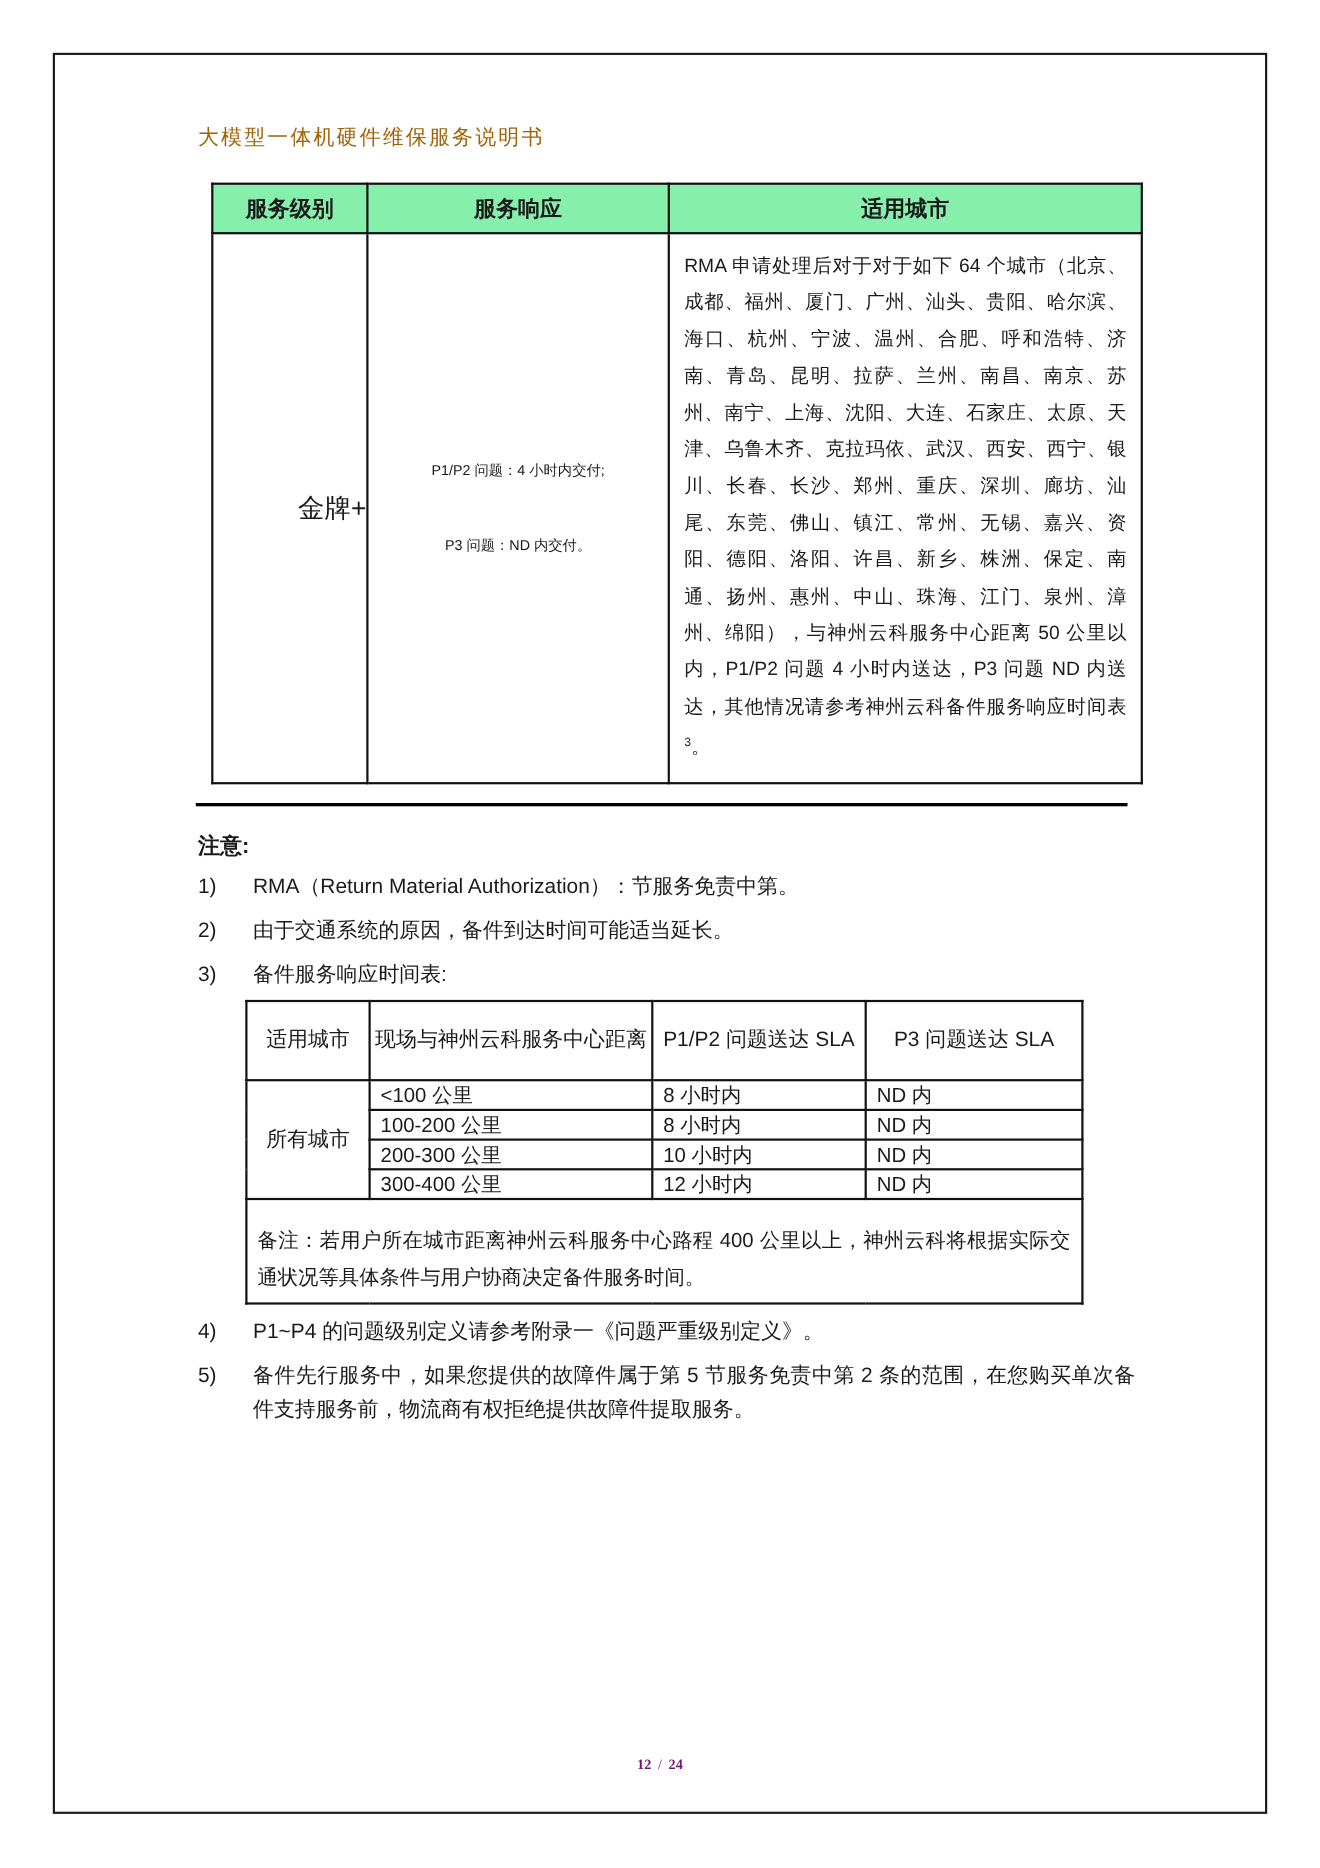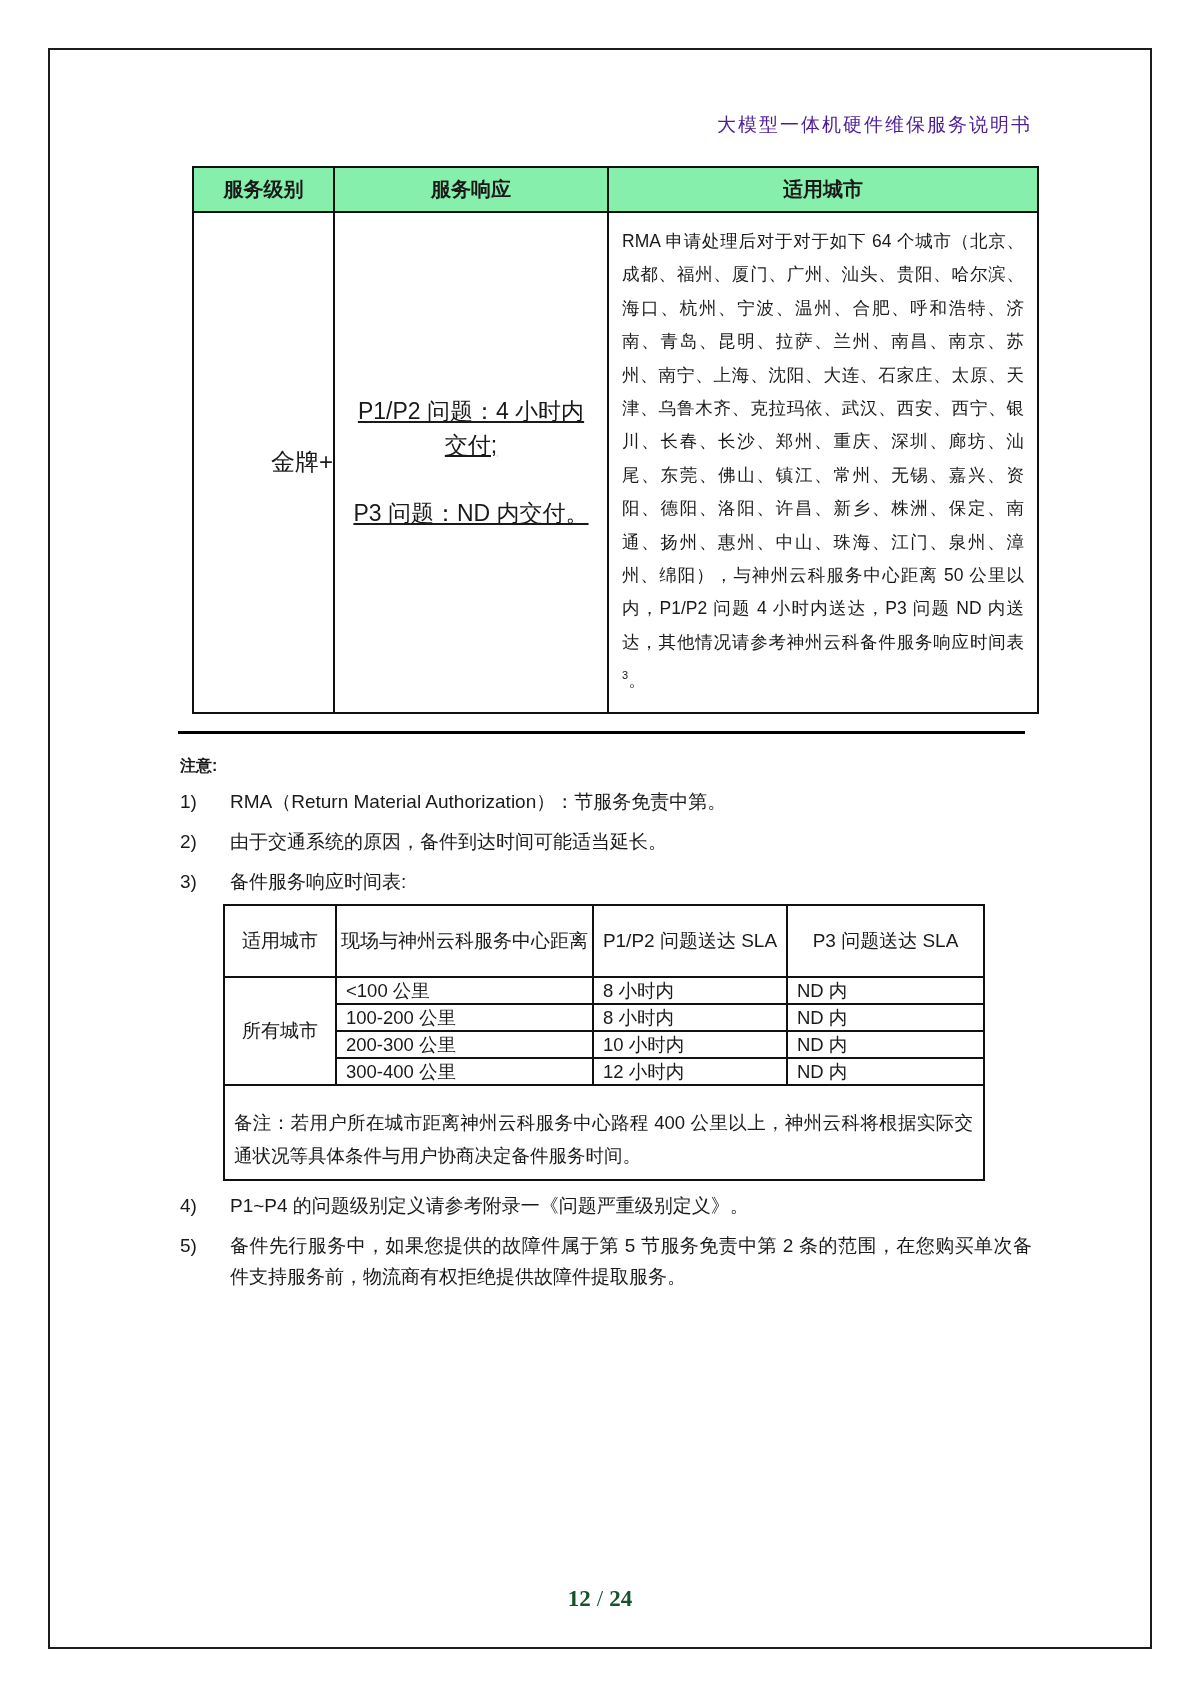--- a/index.html
+++ b/index.html
@@ -10,69 +10,69 @@
     margin:0 auto; overflow:hidden;
   }
   .frame {
     position:absolute; top:48px; left:48px; right:48px; bottom:49px;
     border:2px solid #1c1c1c;
   }
   .content {
     position:relative; margin-left:130px; margin-right:118px; height:100%;
   }
   .doc-header {
-    margin-top:62px; text-align:right;
-    font-family:"Liberation Serif", serif; font-size:19px; letter-spacing:2px; color:#4c1d95;
+    margin-top:62px; 
+    font-family:"Liberation Serif", serif; font-size:19px; letter-spacing:2px; color:#a16207;
   }
   
   table { border-collapse:collapse; }
   .main-table {
     margin-top:28px; margin-left:12px; width:845px; table-layout:fixed;
     border:2px solid #111;
   }
   .main-table th, .main-table td { border:2px solid #111; }
   .main-table th {
     height:45px; background:#86efac; font-weight:700; font-size:20px; text-align:center;
     vertical-align:middle;
   }
   .col-level  { width:141px; }
   .col-resp   { width:274px; }
   .col-cities { width:430px; }
   .cell-level { text-align:right; vertical-align:middle; font-size:24px; }
-  .cell-resp  { text-align:center; vertical-align:middle; font-size:23px; line-height:34px; padding:20px 14px;text-decoration:underline; }
+  .cell-resp  { text-align:center; vertical-align:middle; font-size:13px; line-height:34px; padding:20px 14px; }
   .resp-gap   { height:34px; }
   .cell-cities {
     vertical-align:top; font-size:17.5px; line-height:33.4px;
     padding:12px 13px 14px 13px; text-align:justify; text-justify:inter-ideograph;
   }
   .cell-cities sup { font-size:11px; }
   
   .divider { height:3px; background:#000; margin-top:17px; margin-left:-2px; width:847px; }
   
-  .note-title { margin-top:22px; font-size:16px; font-weight:700; }
+  .note-title { margin-top:22px; font-size:20px; font-weight:700; }
   .note-item { display:flex; margin-top:9px; font-size:19px; line-height:31px; }
   .note-item .num { flex:0 0 50px; }
   .note-item .txt { flex:1; text-align:justify; }
   
   .spare-table {
     margin:7px 0 7px 43px; width:760px; table-layout:fixed; border:2px solid #111;
     font-size:18.5px;
   }
   .spare-table th, .spare-table td { border:2px solid #111; vertical-align:middle; }
   .spare-table th { font-weight:400; text-align:center; line-height:29px; height:72px; font-size:19px; }
   .sp-col1 { width:112px; } .sp-col2 { width:257px; } .sp-col3 { width:194px; } .sp-col4 { width:197px; }
   .spare-table td { height:26px; padding-left:9px; }
   .sp-group { text-align:center; padding-left:0 !important; font-size:19px;border-radius:11px; }
   .sp-remark { padding:20px 10px 7px 10px; line-height:33px; text-align:justify; }
   
   .closing { margin-top:12px; font-size:19px; line-height:33px; text-align:justify; }
   
   .footer {
     position:absolute; left:0; right:0; bottom:86px; text-align:center;
-    font-family:"Liberation Serif", serif; font-size:23px; color:#14532d;
+    font-family:"Liberation Serif", serif; font-size:13px; color:#701a75;
   }
   .footer .pg { font-weight:700; }
   .footer .sep { font-weight:400; padding:0 6px; }
 </style>
 </head>
 <body>
 
 <div class="page">
   <div class="frame">
     <div class="content">

